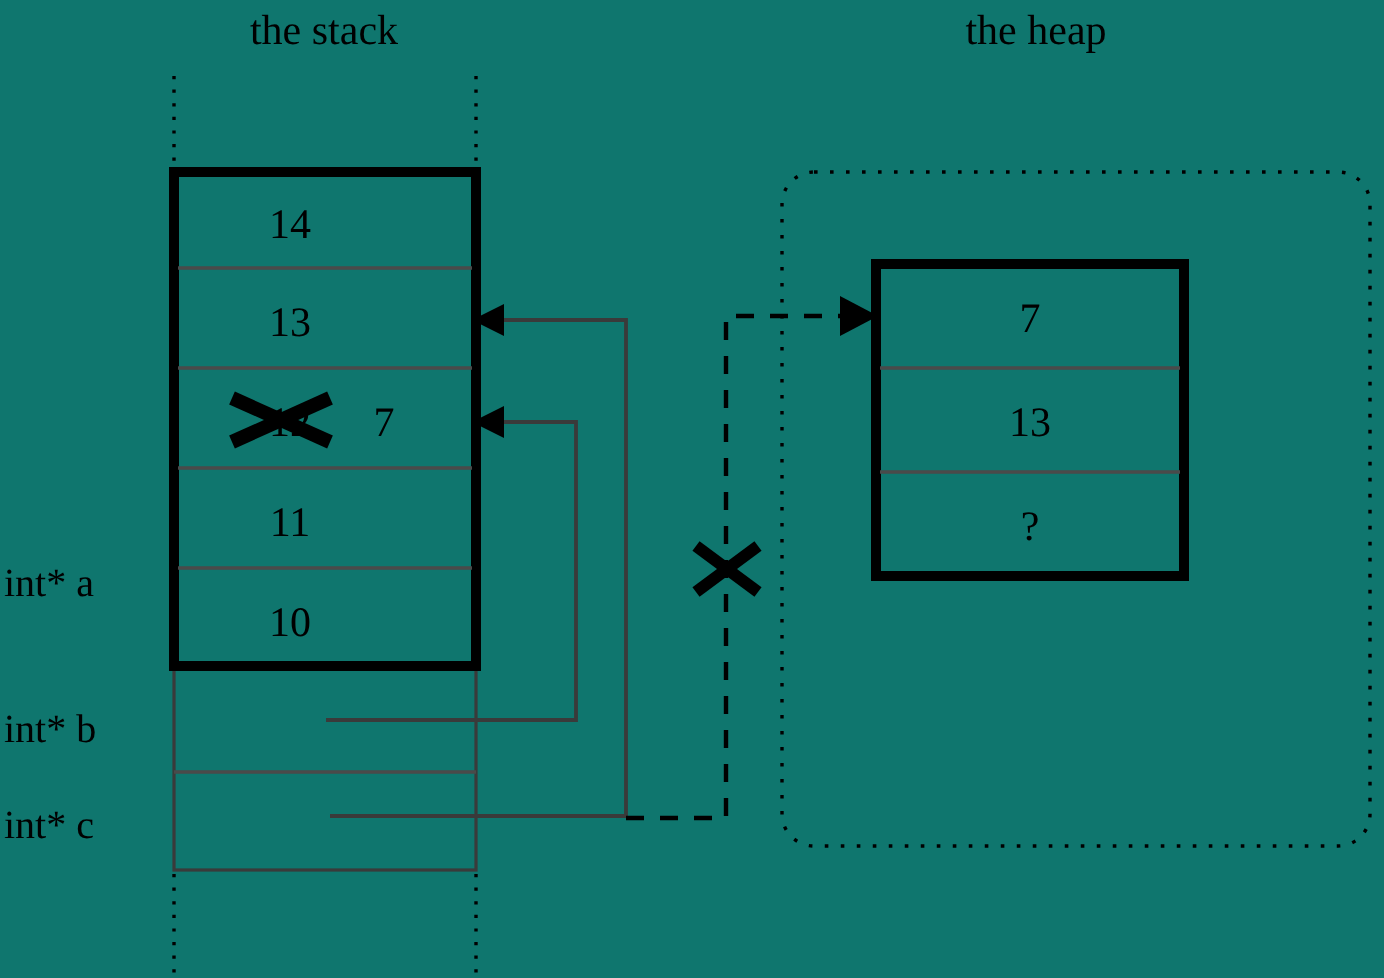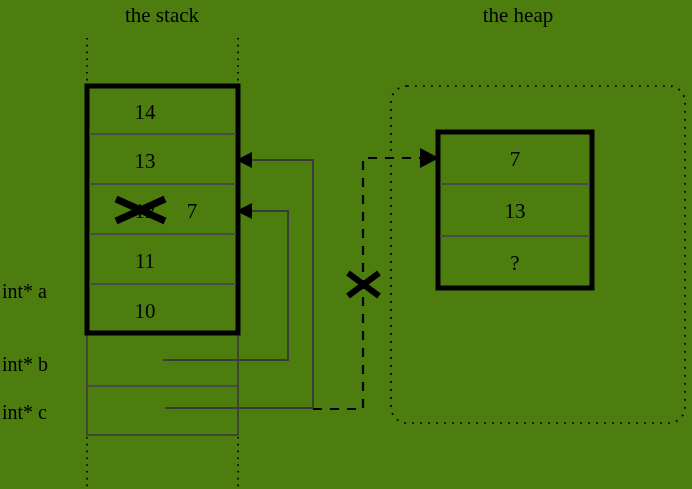--- a/index.html
+++ b/index.html
@@ -7,21 +7,21 @@
     padding: 0;
     background: #ffffff;
   }
   body {
     font-family: "Liberation Serif", "DejaVu Serif", serif;
   }
   #diagram {
     position: relative;
     width: 692px;
     height: 489px;
-    background: #4d7c0f;
+    background: #0f766e;
     overflow: hidden;
   }
   #diagram svg {
     position: absolute;
     top: 0;
     left: 0;
     width: 692px;
     height: 489px;
   }
   .ttl {

